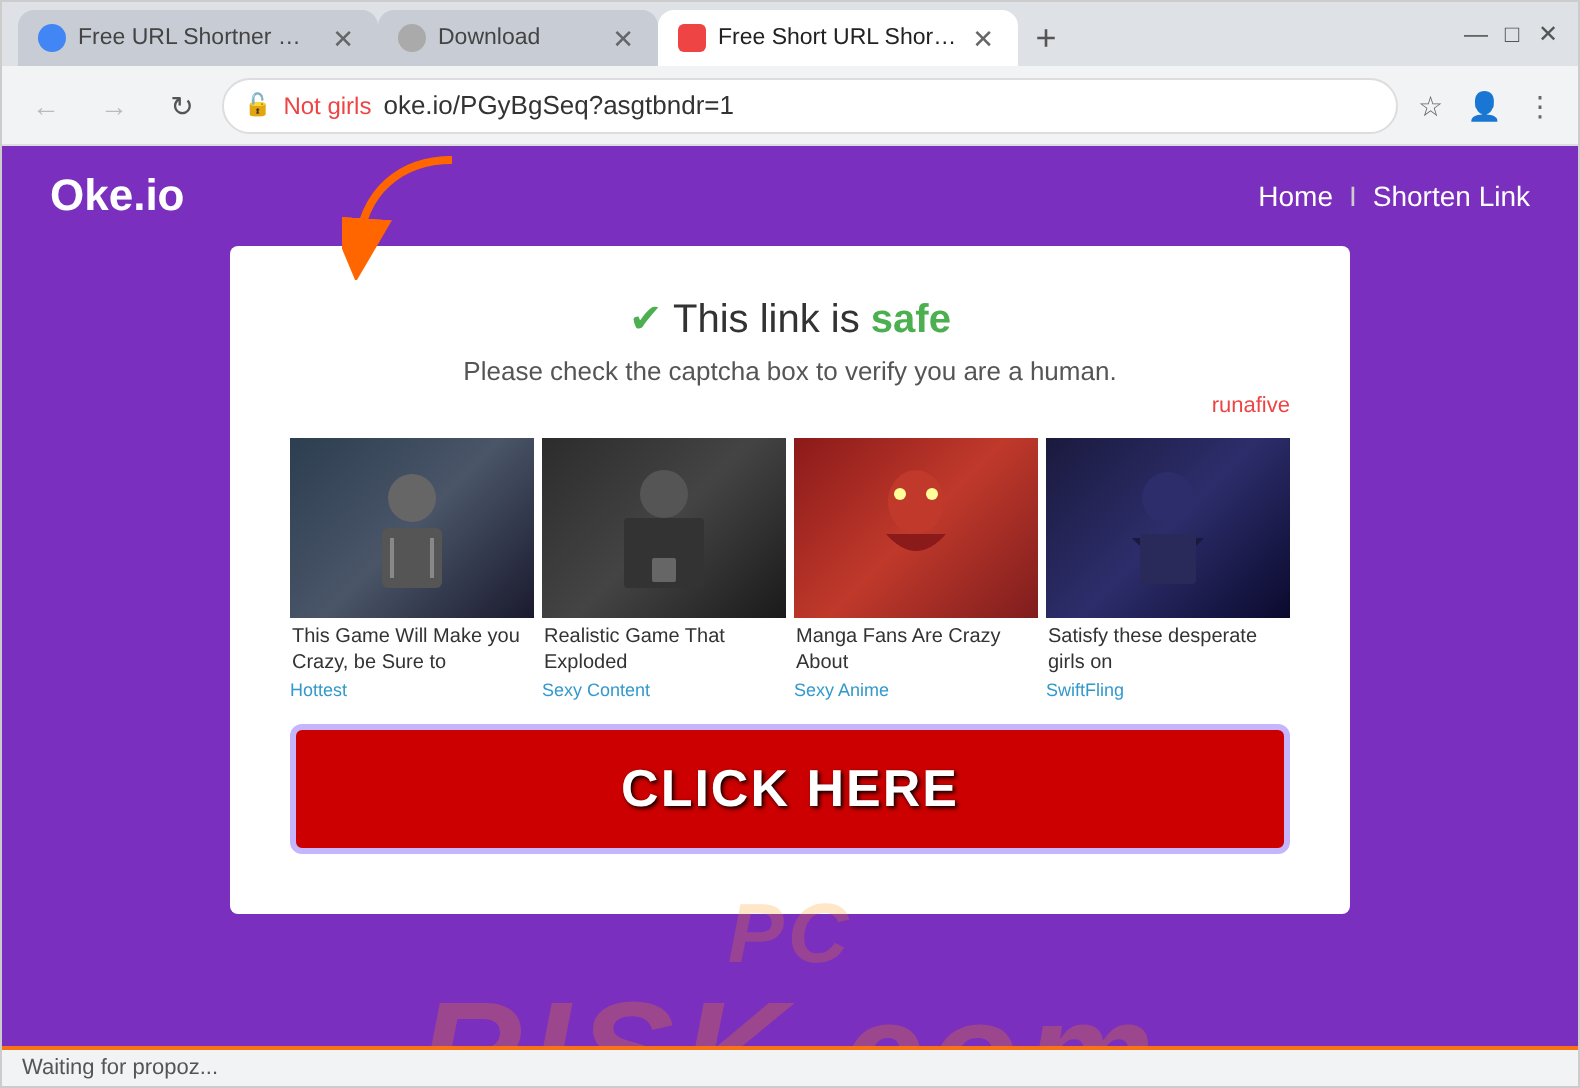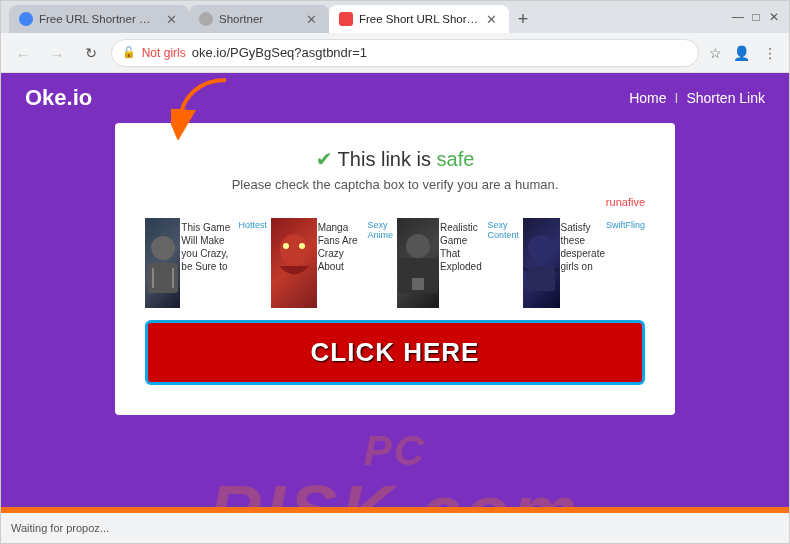--- a/index.html
+++ b/index.html
@@ -225,21 +225,21 @@
       margin-bottom: 6px;
     }
 
     .safe-header h2 {
       font-size: 20px;
       color: #333;
       font-weight: normal;
     }
 
     .safe-header h2 strong {
-      font-weight: normal;
+      font-weight: bold;
       text-align: right;
     }
 
     .safe-subtitle {
       text-align: center;
       font-size: 13px;
       color: #555;
       margin-bottom: 4px;
     }
 
@@ -253,20 +253,21 @@
     
     .ad-grid {
       display: flex;
       gap: 4px;
       margin-bottom: 12px;
     }
 
     .ad-item {
       flex: 1;
       display: flex;
+      flex-direction: column;
     }
 
     .ad-img-placeholder {
       width: 100%;
       height: 90px;
       background: #888;
       display: flex;
       align-items: center;
       justify-content: center;
       font-size: 10px;
@@ -298,21 +299,21 @@
     .click-here-btn {
       display: block;
       width: 100%;
       background: #cc0000;
       color: #fff;
       font-size: 26px;
       font-weight: 900;
       text-align: center;
       padding: 14px 0;
       border-radius: 6px;
-      border: 3px solid #0ea5e9;
+      border: 3px solid #c4b5fd;
       cursor: pointer;
       margin-bottom: 10px;
       letter-spacing: 1px;
       text-shadow: 1px 1px 2px #000;
     }
 
     .download-btn {
       display: block;
       width: 100%;
       background: #cc2200;
@@ -369,23 +370,23 @@
 
     .wm-icon {
       width: 70px;
       height: 70px;
       margin-right: 10px;
       opacity: 0.5;
     }
 
     
     .status-bar {
-      height: 36px;
+      height: 20px;
       background: #f1f3f4;
-      border-top: 6px solid #f97316;
+      border-top: 2px solid #f97316;
       display: flex;
       align-items: center;
       padding: 0 10px;
     }
 
     .status-text {
       font-size: 11px;
       color: #555;
     }
 
@@ -402,21 +403,21 @@
     <div class="tab-group">
 
       <div class="tab">
         <span class="tab-favicon" style="background:#4285f4;"></span>
         <span class="tab-title">Free URL Shortner Oke.io</span>
         <span class="tab-close">✕</span>
       </div>
 
       <div class="tab">
         <span class="tab-favicon" style="background:#aaa;"></span>
-        <span class="tab-title">Shortner</span>
+        <span class="tab-title">Download</span>
         <span class="tab-close">✕</span>
       </div>
 
       <div class="tab active">
         <span class="tab-favicon" style="background:#e44; border-radius:3px;"></span>
         <span class="tab-title">Free Short URL Shortner - Oke.io</span>
         <span class="tab-close">✕</span>
       </div>
       <div class="new-tab-btn">+</div>
     </div>
@@ -485,41 +486,41 @@
                 <circle cx="30" cy="20" r="12" fill="#666"></circle>
                 <rect x="15" y="35" width="30" height="30" rx="3" fill="#555"></rect>
                 <line x1="20" y1="40" x2="20" y2="60" stroke="#888" stroke-width="2"></line>
                 <line x1="40" y1="40" x2="40" y2="60" stroke="#888" stroke-width="2"></line>
               </svg>
             </div>
             <div class="ad-caption">This Game Will Make you Crazy, be Sure to</div>
             <div class="ad-source">Hottest</div>
           </div>
           <div class="ad-item">
+            <div class="ad-img-placeholder ad-placeholder-3">
+              <svg width="60" height="70" viewBox="0 0 60 70" style="position:absolute;">
+                <rect x="10" y="30" width="40" height="35" rx="2" fill="#333"></rect>
+                <circle cx="30" cy="18" r="12" fill="#555"></circle>
+                <rect x="24" y="50" width="12" height="12" rx="1" fill="#666"></rect>
+              </svg>
+            </div>
+            <div class="ad-caption">Realistic Game That Exploded</div>
+            <div class="ad-source">Sexy Content</div>
+          </div>
+          <div class="ad-item">
             <div class="ad-img-placeholder ad-placeholder-2">
               <svg width="60" height="70" viewBox="0 0 60 70" style="position:absolute;">
                 <ellipse cx="30" cy="22" rx="14" ry="16" fill="#c0392b"></ellipse>
                 <path d="M15 38 Q30 55 45 38" fill="#8b1a1a"></path>
                 <circle cx="22" cy="18" r="3" fill="#ff9"></circle>
                 <circle cx="38" cy="18" r="3" fill="#ff9"></circle>
               </svg>
             </div>
             <div class="ad-caption">Manga Fans Are Crazy About</div>
             <div class="ad-source">Sexy Anime</div>
-          </div>
-          <div class="ad-item">
-            <div class="ad-img-placeholder ad-placeholder-3">
-              <svg width="60" height="70" viewBox="0 0 60 70" style="position:absolute;">
-                <rect x="10" y="30" width="40" height="35" rx="2" fill="#333"></rect>
-                <circle cx="30" cy="18" r="12" fill="#555"></circle>
-                <rect x="24" y="50" width="12" height="12" rx="1" fill="#666"></rect>
-              </svg>
-            </div>
-            <div class="ad-caption">Realistic Game That Exploded</div>
-            <div class="ad-source">Sexy Content</div>
           </div>
           <div class="ad-item">
             <div class="ad-img-placeholder ad-placeholder-4">
               <svg width="60" height="70" viewBox="0 0 60 70" style="position:absolute;">
                 <circle cx="30" cy="20" r="13" fill="#2d2d6b"></circle>
                 <path d="M12 40 Q30 60 48 40" fill="#1a1a3e"></path>
                 <rect x="16" y="38" width="28" height="25" rx="2" fill="#2a2a5a"></rect>
               </svg>
             </div>
             <div class="ad-caption">Satisfy these desperate girls on</div>

